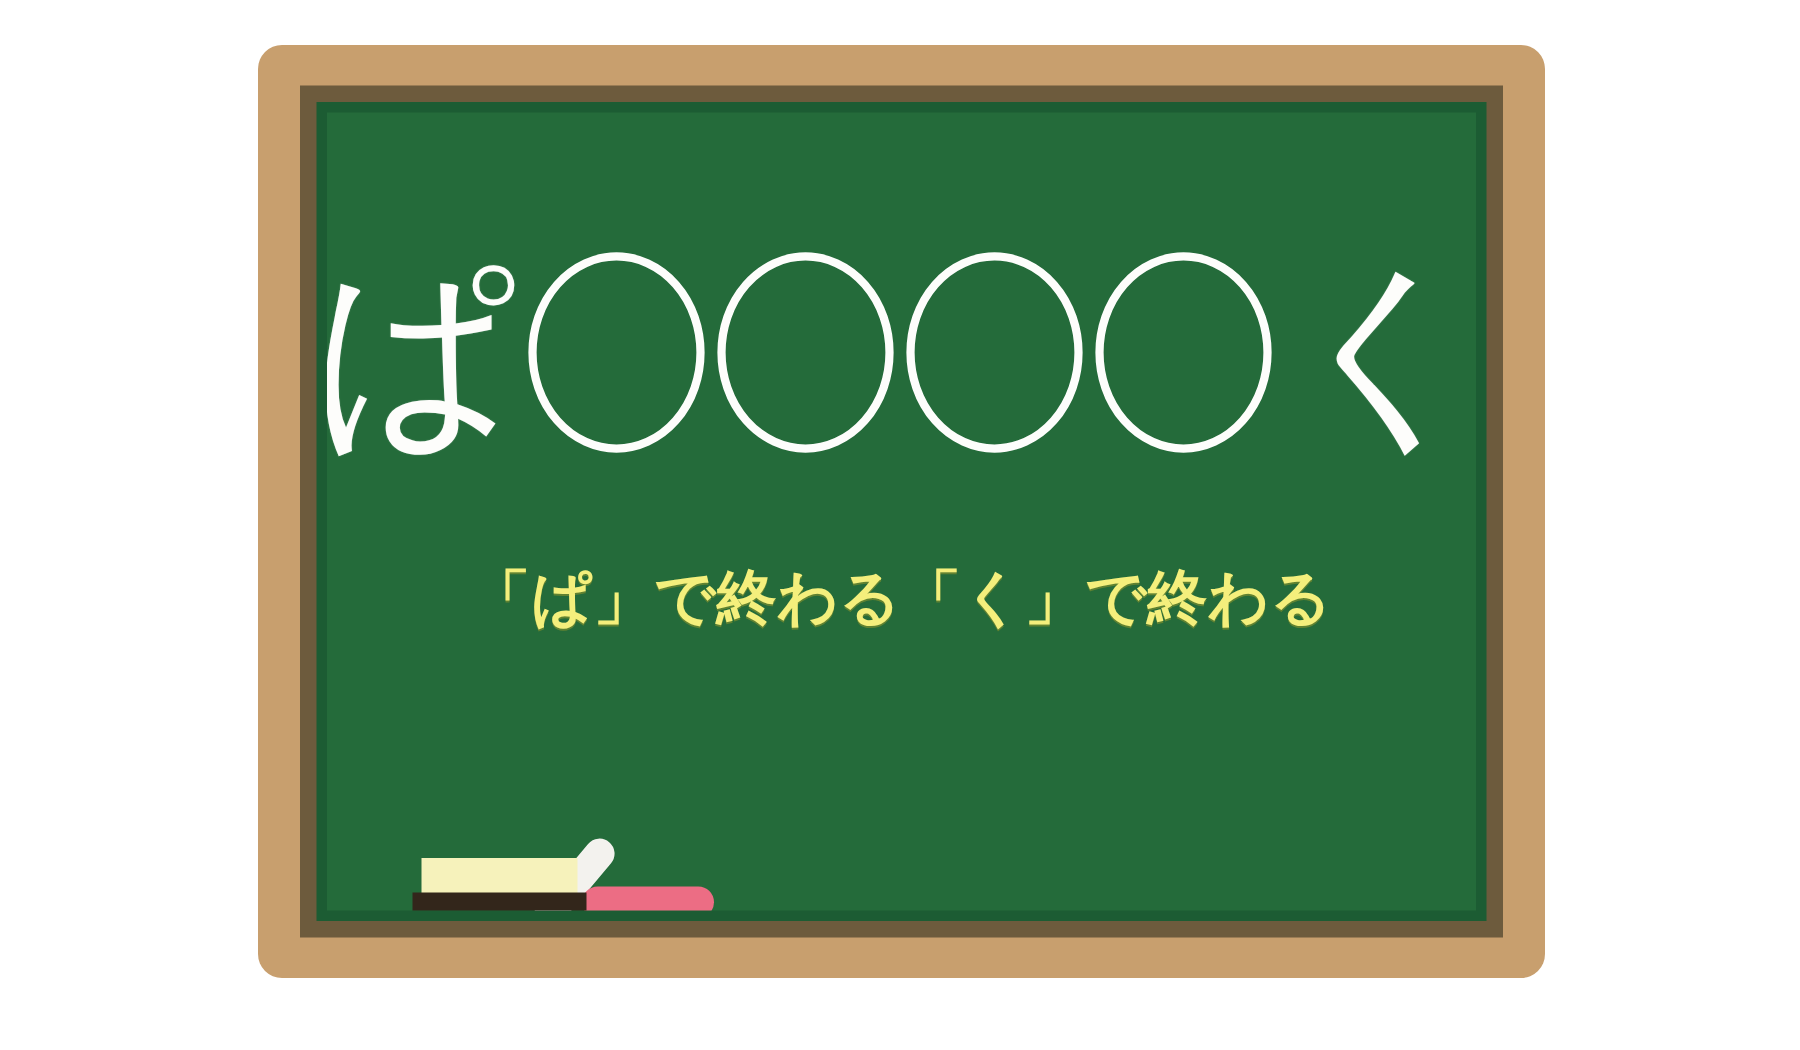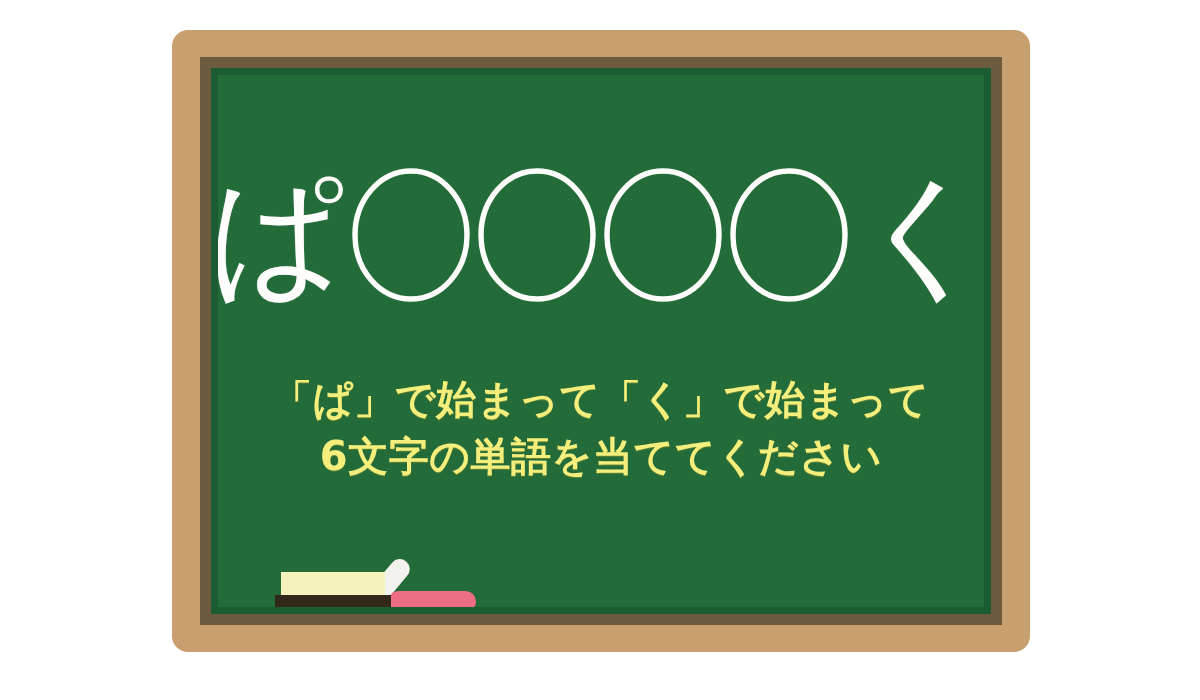--- a/index.html
+++ b/index.html
@@ -205,22 +205,21 @@
               <ellipse cx="63" cy="70" rx="56" ry="64"></ellipse>
             </svg>
             <svg class="blank-slot" viewBox="0 0 126 140">
               <ellipse cx="63" cy="70" rx="56" ry="64"></ellipse>
             </svg>
 
             <span class="puzzle-char end-char">く</span>
           </div>
 
           <div class="subtitle">
-            <span class="subtitle-line">「ぱ」で始まって「く」で始まって</span>
-            <span class="subtitle-line">6文字の単語を当ててください</span>
+            <span class="subtitle-line">「ぱ」で終わる「く」で終わる</span>
           </div>
 
           <div class="tray-group">
             <div class="chalk-white"></div>
             <div class="chalk-pink"></div>
             <div class="eraser-top"></div>
             <div class="eraser-body"></div>
 
           </div>
 

